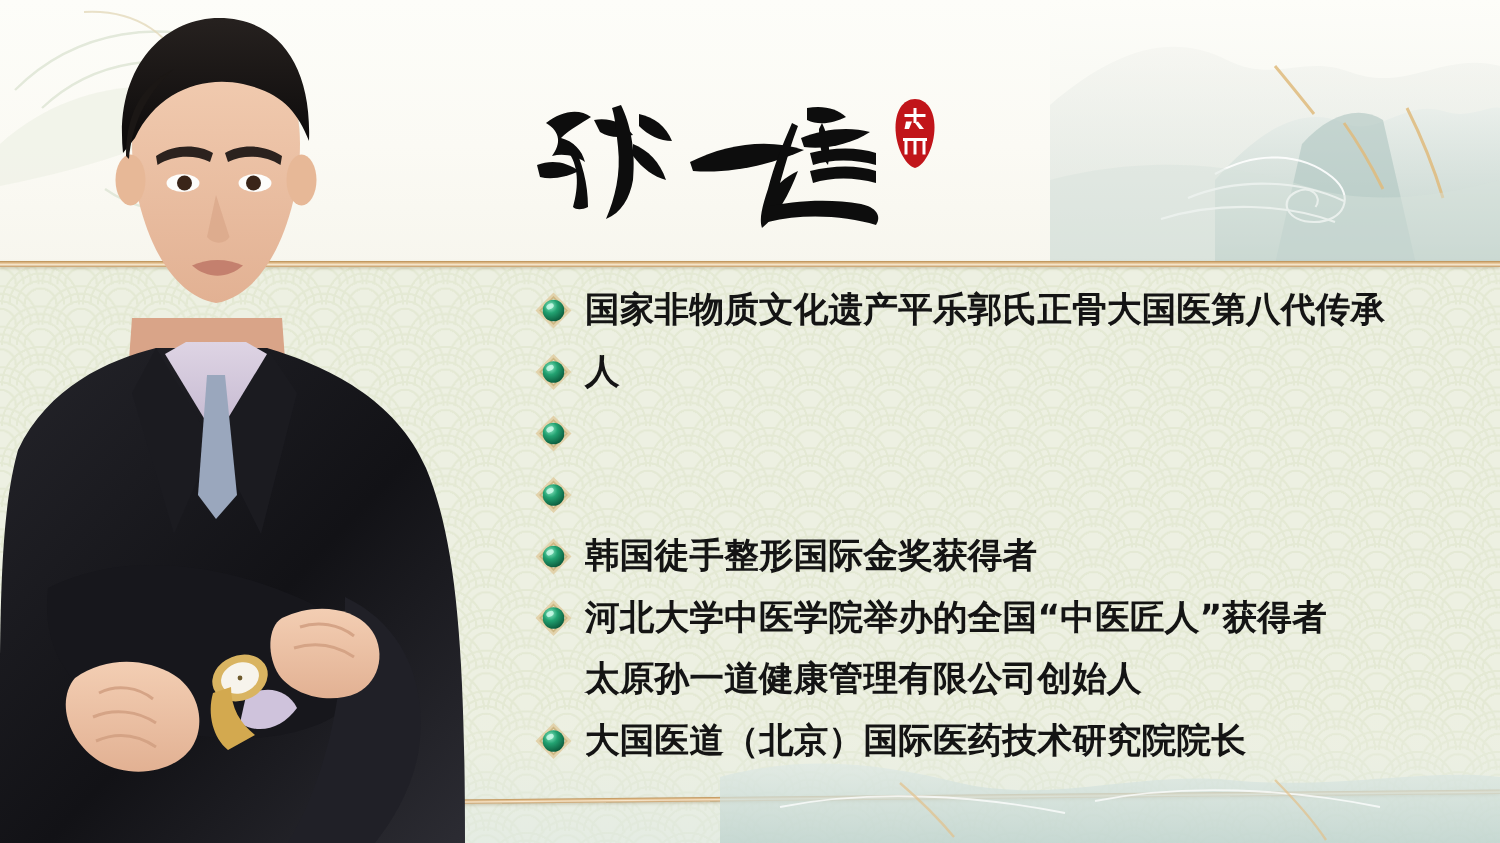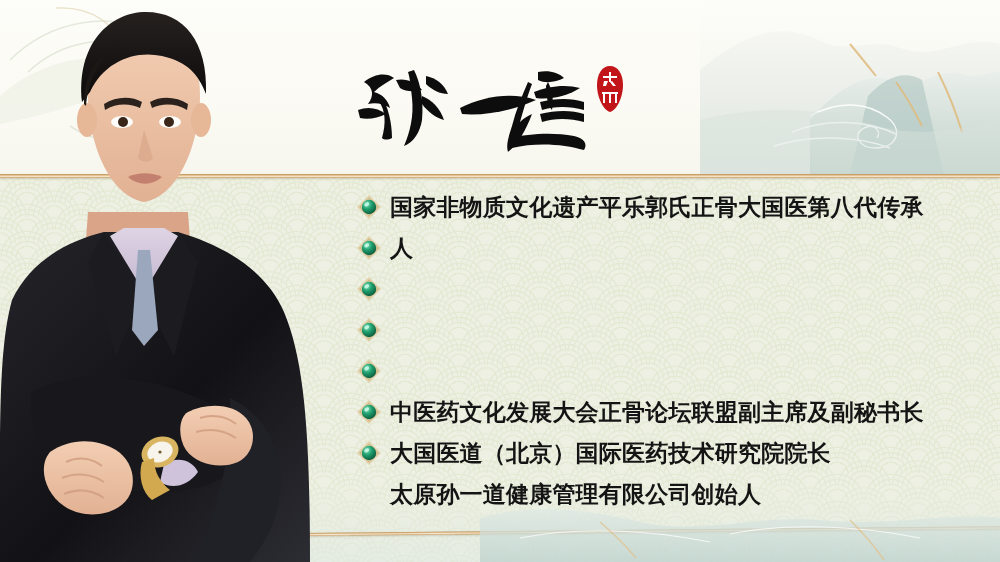--- a/index.html
+++ b/index.html
@@ -418,48 +418,49 @@
     <div class="cred-row">
       <span class="bullet">
         <svg width="26" height="26" viewBox="0 0 26 26">
           <path d="M13 1 L25 13 L13 25 L1 13 Z" fill="#e2d2ab"></path>
           <path d="M13 3.4 L22.6 13 L13 22.6 L3.4 13 Z" fill="#cdb783"></path>
           <path d="M13 5 L21 13 L13 21 L5 13 Z" fill="#efe5cb"></path>
           <circle cx="13" cy="13" r="7.2" fill="url(#gem)"></circle>
           <ellipse cx="10.7" cy="10.3" rx="2.6" ry="1.8" fill="#d8fff0" opacity=".75" transform="rotate(-28 10.7 10.3)"></ellipse>
         </svg>
       </span>
-    </div>
-
-
-    <div class="cred-row">
-      <span class="bullet">
-        <svg width="26" height="26" viewBox="0 0 26 26">
-          <path d="M13 1 L25 13 L13 25 L1 13 Z" fill="#e2d2ab"></path>
-          <path d="M13 3.4 L22.6 13 L13 22.6 L3.4 13 Z" fill="#cdb783"></path>
-          <path d="M13 5 L21 13 L13 21 L5 13 Z" fill="#efe5cb"></path>
-          <circle cx="13" cy="13" r="7.2" fill="url(#gem)"></circle>
-          <ellipse cx="10.7" cy="10.3" rx="2.6" ry="1.8" fill="#d8fff0" opacity=".75" transform="rotate(-28 10.7 10.3)"></ellipse>
-        </svg>
-      </span>
-      <span class="cred-text">中医药文化发展大会正骨论坛联盟副主席及副秘书长</span>
-    </div>
-
-    <div class="cred-row">
-      <span class="bullet">
-        <svg width="26" height="26" viewBox="0 0 26 26">
-          <path d="M13 1 L25 13 L13 25 L1 13 Z" fill="#e2d2ab"></path>
-          <path d="M13 3.4 L22.6 13 L13 22.6 L3.4 13 Z" fill="#cdb783"></path>
-          <path d="M13 5 L21 13 L13 21 L5 13 Z" fill="#efe5cb"></path>
-          <circle cx="13" cy="13" r="7.2" fill="url(#gem)"></circle>
-          <ellipse cx="10.7" cy="10.3" rx="2.6" ry="1.8" fill="#d8fff0" opacity=".75" transform="rotate(-28 10.7 10.3)"></ellipse>
-        </svg>
-      </span>
-      <span class="cred-text">大国医道（北京）国际医药技术研究院院长</span>
-    </div>
+      <span class="cred-text">韩国徒手整形国际金奖获得者</span>
+    </div>
+
+    <div class="cred-row">
+      <span class="bullet">
+        <svg width="26" height="26" viewBox="0 0 26 26">
+          <path d="M13 1 L25 13 L13 25 L1 13 Z" fill="#e2d2ab"></path>
+          <path d="M13 3.4 L22.6 13 L13 22.6 L3.4 13 Z" fill="#cdb783"></path>
+          <path d="M13 5 L21 13 L13 21 L5 13 Z" fill="#efe5cb"></path>
+          <circle cx="13" cy="13" r="7.2" fill="url(#gem)"></circle>
+          <ellipse cx="10.7" cy="10.3" rx="2.6" ry="1.8" fill="#d8fff0" opacity=".75" transform="rotate(-28 10.7 10.3)"></ellipse>
+        </svg>
+      </span>
+      <span class="cred-text">河北大学中医学院举办的全国“中医匠人”获得者</span>
+    </div>
+
 
     <div class="cred-row">
       <span class="bullet empty"></span>
       <span class="cred-text">太原孙一道健康管理有限公司创始人</span>
     </div>
 
+    <div class="cred-row">
+      <span class="bullet">
+        <svg width="26" height="26" viewBox="0 0 26 26">
+          <path d="M13 1 L25 13 L13 25 L1 13 Z" fill="#e2d2ab"></path>
+          <path d="M13 3.4 L22.6 13 L13 22.6 L3.4 13 Z" fill="#cdb783"></path>
+          <path d="M13 5 L21 13 L13 21 L5 13 Z" fill="#efe5cb"></path>
+          <circle cx="13" cy="13" r="7.2" fill="url(#gem)"></circle>
+          <ellipse cx="10.7" cy="10.3" rx="2.6" ry="1.8" fill="#d8fff0" opacity=".75" transform="rotate(-28 10.7 10.3)"></ellipse>
+        </svg>
+      </span>
+      <span class="cred-text">大国医道（北京）国际医药技术研究院院长</span>
+    </div>
+
   </div>
 </div>
 
 </body></html>

